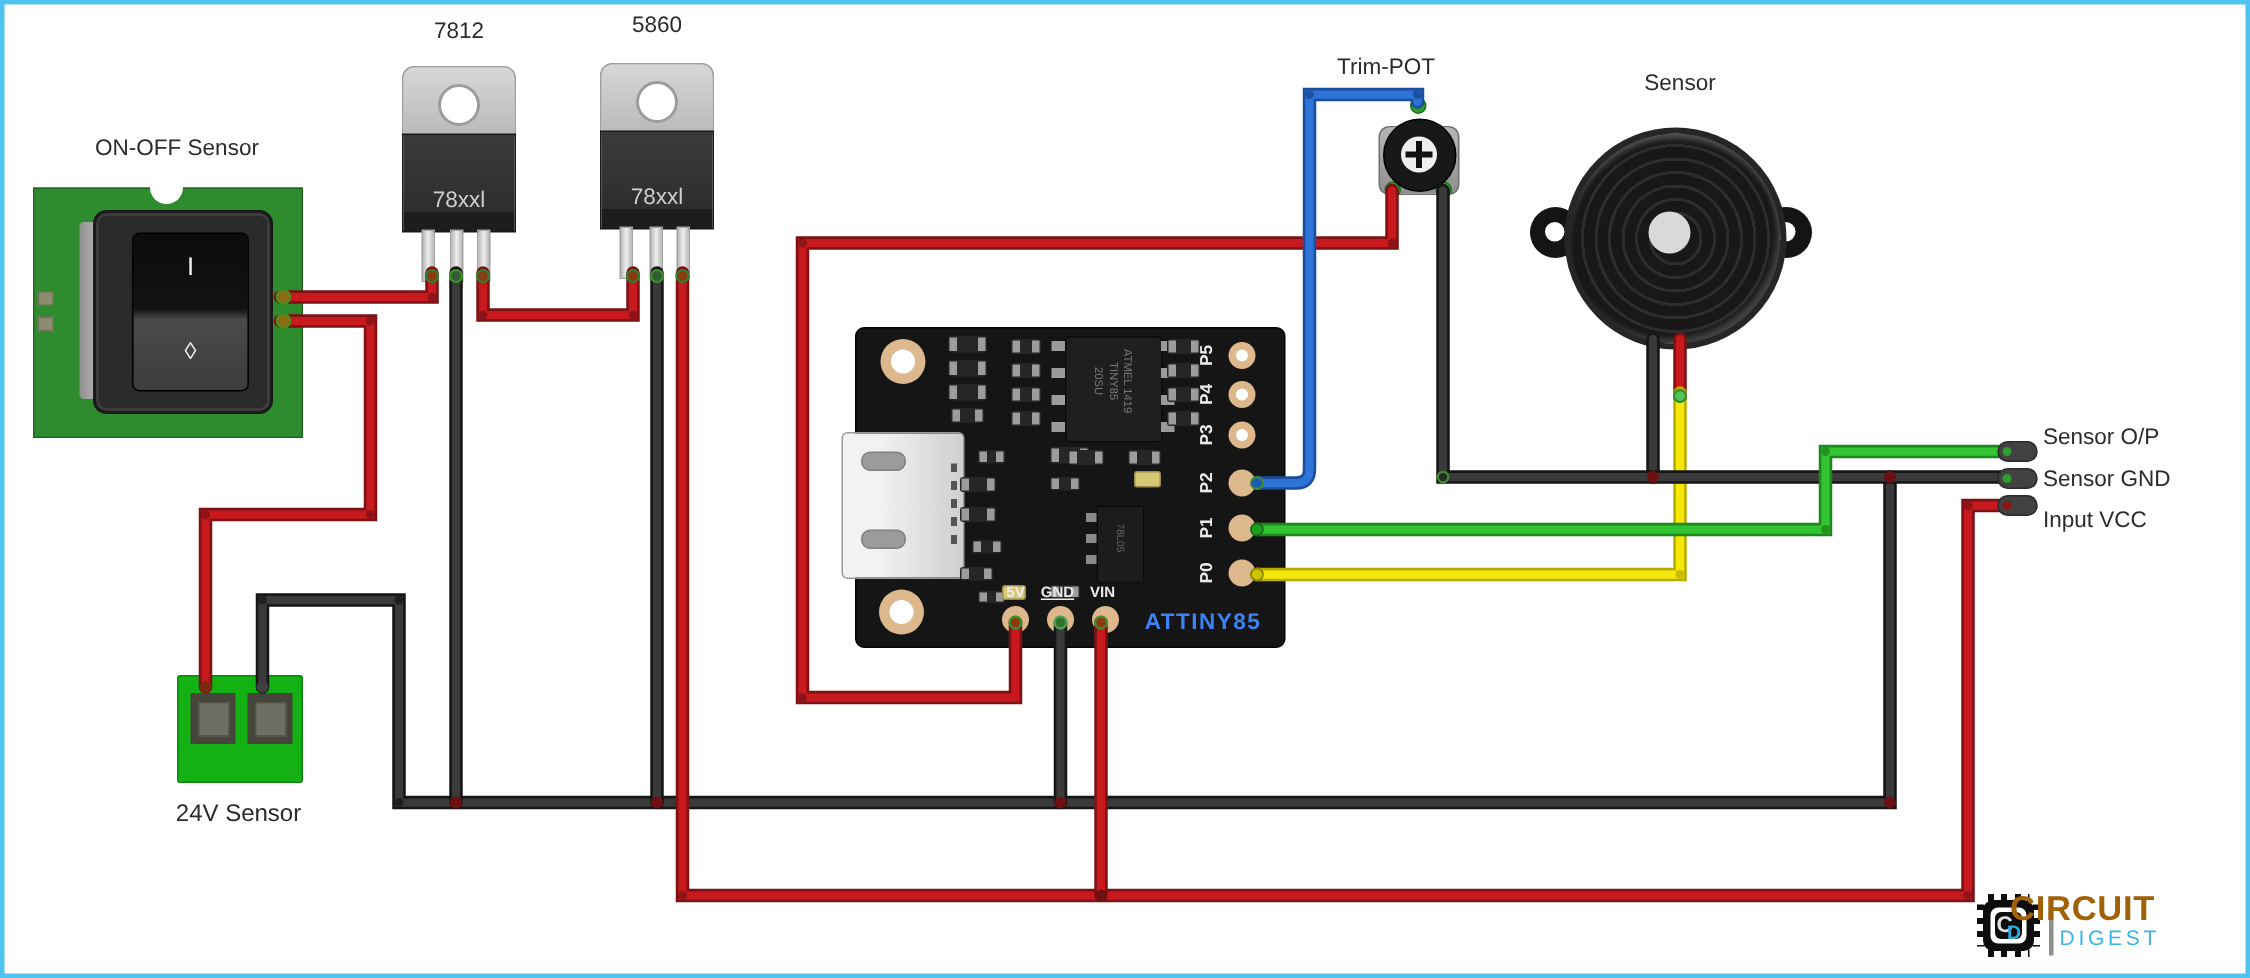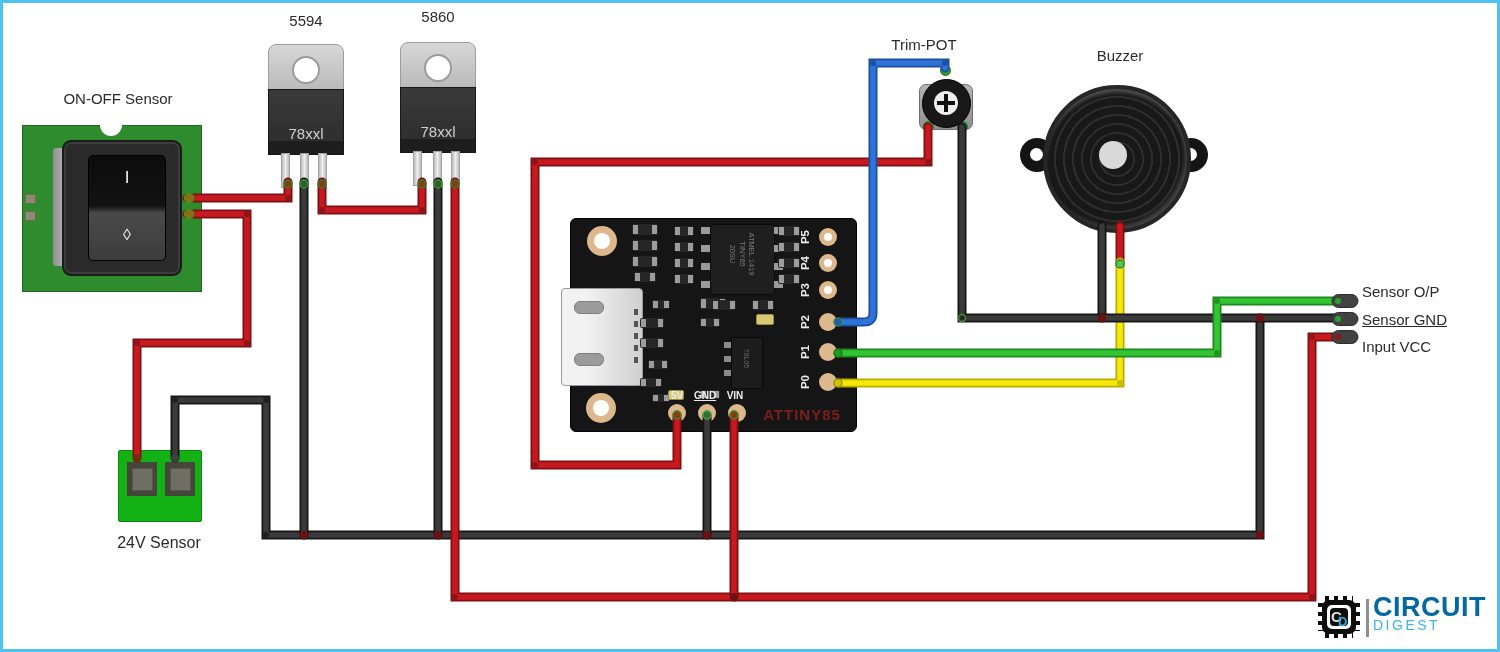--- a/index.html
+++ b/index.html
@@ -47,21 +47,21 @@
   .chip2-pins{left:724px;top:342px;width:7px;height:34px;background:repeating-linear-gradient(180deg,#8a8a8a 0 6px,transparent 6px 14px);}
   .chip2-text{left:724px;top:355px;width:44px;color:#666;font-size:7px;text-align:center;transform:rotate(90deg);}
   .smd{position:absolute;background:#262626;border-radius:2px;}
   .smd::before,.smd::after{content:"";position:absolute;top:1px;bottom:1px;width:5px;background:#9c9c9c;}
   .smd::before{left:1px}.smd::after{right:1px}
   .led{position:absolute;background:#d8c874;border:1px solid #9a8c4a;border-radius:2px;}
   .pad{position:absolute;width:18px;height:18px;border-radius:50%;background:#dcb88c;}
   .pad i{position:absolute;left:5px;top:5px;width:8px;height:8px;border-radius:50%;background:#fff;}
   .pinlabel{position:absolute;width:26px;height:12px;font-weight:bold;font-size:11.5px;color:#ececec;text-align:center;transform:rotate(-90deg);}
   .bpinlabel{position:absolute;font-weight:bold;font-size:10px;color:#ececec;text-align:center;}
-  .boardname{left:750px;top:406px;width:104px;font-weight:bold;font-size:15px;letter-spacing:1px;color:#7f1d1d;text-align:center;}
+  .boardname{left:750px;top:406px;width:104px;font-weight:bold;font-size:15px;letter-spacing:1px;color:#3b82f6;text-align:center;}
 
   
   .pot-body{left:919px;top:84px;width:52px;height:44px;background:linear-gradient(180deg,#b5b5b5,#8f8f8f);border:1px solid #6f6f6f;border-radius:7px;}
   .pot-knob{left:922px;top:79px;width:47px;height:47px;border-radius:50%;background:#181818;border:1px solid #000;}
   .pot-dial{left:934px;top:91px;width:24px;height:24px;border-radius:50%;background:#efefef;}
   .pot-dial span{position:absolute;left:10px;top:3px;width:4px;height:18px;background:#111;}
   .pot-dial span.b{transform:rotate(90deg);}
   .pot-pin{position:absolute;width:9px;height:9px;border-radius:50%;background:#2f9e2f;border:1px solid #1d701d;}
 
   
@@ -83,41 +83,41 @@
   .chipicon .core{position:absolute;left:4px;top:4px;width:34px;height:34px;background:#0d0d0d;border-radius:7px;}
   .chipicon .pt{position:absolute;left:7px;top:0;width:28px;height:5px;background:repeating-linear-gradient(90deg,#0d0d0d 0 4px,transparent 4px 9px);}
   .chipicon .pb{position:absolute;left:7px;bottom:0;width:28px;height:5px;background:repeating-linear-gradient(90deg,#0d0d0d 0 4px,transparent 4px 9px);}
   .chipicon .pl{position:absolute;top:7px;left:0;width:5px;height:28px;background:repeating-linear-gradient(180deg,#0d0d0d 0 4px,transparent 4px 9px);}
   .chipicon .pr{position:absolute;top:7px;right:0;width:5px;height:28px;background:repeating-linear-gradient(180deg,#0d0d0d 0 4px,transparent 4px 9px);}
   .chipicon .inw{position:absolute;left:9px;top:9px;width:24px;height:24px;background:#fff;border-radius:5px;}
   .chipicon .inb{position:absolute;left:12px;top:12px;width:18px;height:18px;background:#0d0d0d;border-radius:4px;}
   .chipicon .c{position:absolute;left:13px;top:12px;font-weight:bold;font-size:15px;color:#e0e0e0;}
   .chipicon .d{position:absolute;left:20px;top:18px;font-weight:bold;font-size:13px;color:#29abe2;}
   .logo-div{left:1366px;top:599px;width:3px;height:38px;background:#8f8f8f;}
-  .logo-title{left:1373px;top:592px;font-weight:bold;font-size:27px;color:#0369a1;letter-spacing:.5px;}
+  .logo-title{left:1340px;top:592px;font-weight:bold;font-size:23px;color:#a16207;letter-spacing:.5px;}
   .logo-sub{left:1373px;top:617px;font-size:14px;color:#3ab6e8;letter-spacing:2.5px;}
 </style>
 </head>
 <body>
 
 <div class="canvas">
 
   <div class="lbl center" style="left:38px;top:90px;width:160px;">ON-OFF Sensor</div>
   <div class="abs sw-pcb"></div>
   <div class="abs sw-notch"></div>
   <div class="abs sw-pad" style="left:25px;top:194px;"></div>
   <div class="abs sw-pad" style="left:25px;top:211px;"></div>
   <div class="abs sw-bracket"></div>
   <div class="abs sw-frame"></div>
   <div class="abs sw-rocker">
     <span class="sw-glyph" style="top:12px;font-size:17px;">I</span>
     <span class="sw-glyph" style="top:70px;font-size:16px;">◊</span>
   </div>
 
-  <div class="lbl center" style="left:270px;top:12px;width:72px;">5594</div>
+  <div class="lbl center" style="left:270px;top:12px;width:72px;">7812</div>
   <div class="abs reg-tab" style="left:268px;top:44px;"></div>
   <div class="abs reg-hole" style="left:292px;top:56px;"></div>
   <div class="abs reg-body" style="left:268px;top:89px;">78xxl</div>
   <div class="abs reg-pin" style="left:281px;top:153px;"></div>
   <div class="abs reg-pin" style="left:300px;top:153px;"></div>
   <div class="abs reg-pin" style="left:318px;top:153px;"></div>
 
   <div class="lbl center" style="left:402px;top:8px;width:72px;">5860</div>
   <div class="abs reg-tab" style="left:400px;top:42px;"></div>
   <div class="abs reg-hole" style="left:424px;top:54px;"></div>
@@ -207,42 +207,42 @@
   <div class="abs pot-body"></div>
   <div class="pot-pin" style="left:940px;top:65px;"></div>
   <div class="pot-pin" style="left:923px;top:121px;"></div>
   <div class="pot-pin" style="left:957px;top:121px;"></div>
   <div class="abs pot-knob"></div>
   <div class="abs pot-dial">
       <span class="a"></span>
       <span class="b" style="left:10px;top:3px;"></span>
     </div>
 
-  <div class="lbl center" style="left:1080px;top:47px;width:80px;">Buzzer</div>
+  <div class="lbl center" style="left:1080px;top:47px;width:80px;">Sensor</div>
   <div class="buz-ear" style="left:1020px;top:138px;">
       <i></i>
     </div>
   <div class="buz-ear" style="left:1174px;top:138px;">
       <i></i>
     </div>
   <div class="abs buz-body"></div>
   <div class="abs buz-center"></div>
 
   <div class="abs term">
     <span class="term-hole" style="left:8px;top:11px;">
         <i></i>
       </span>
     <span class="term-hole" style="left:46px;top:11px;">
         <i></i>
       </span>
   </div>
   <div class="lbl center" style="left:105px;top:534px;width:108px;font-size:16px;">24V Sensor</div>
 
   <div class="lbl" style="left:1362px;top:283px;text-align:right;">Sensor O/P</div>
-  <div class="lbl" style="left:1362px;top:311px;text-decoration:underline;">Sensor GND</div>
+  <div class="lbl" style="left:1362px;top:311px;">Sensor GND</div>
   <div class="lbl" style="left:1362px;top:338px;">Input VCC</div>
 
   <div class="abs chipicon">
     <span class="pt"></span>
       <span class="pb"></span>
       <span class="pl"></span>
       <span class="pr"></span>
     <span class="core"></span>
       <span class="inw"></span>
       <span class="inb"></span>

